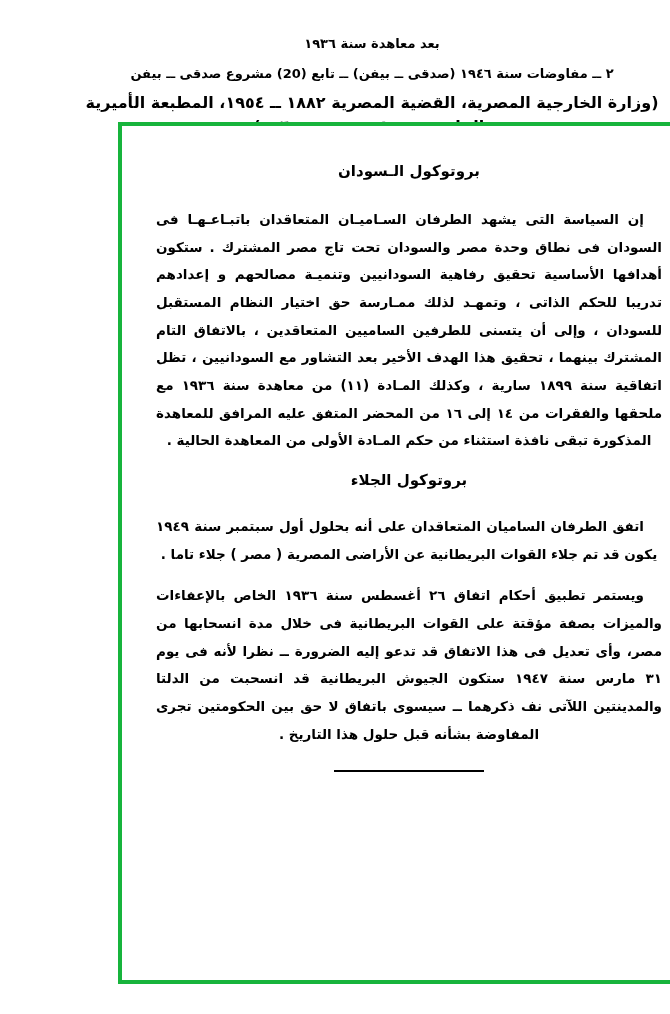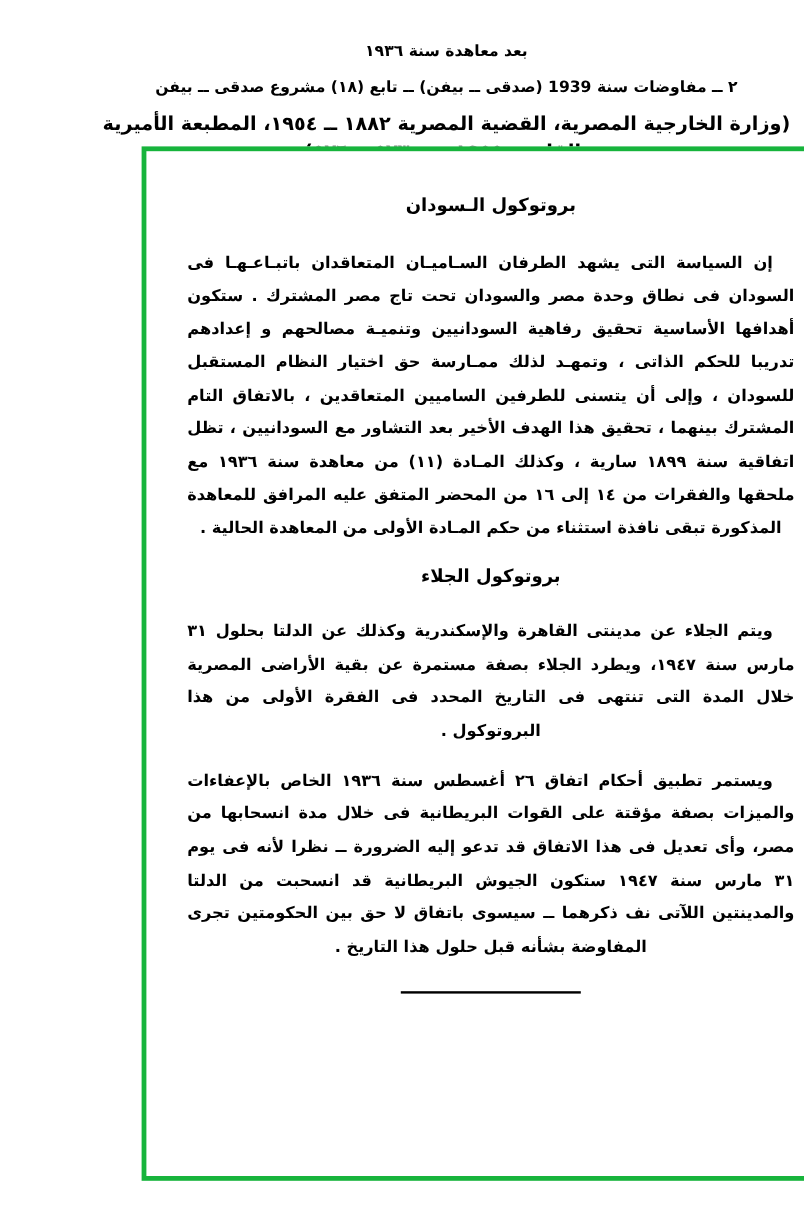--- a/index.html
+++ b/index.html
@@ -90,33 +90,33 @@
     margin: 22px auto 0 auto;
   }
 </style>
 </head>
 <body>
 
 <div class="page">
 
   <div class="header">
     <div class="h-line h1">بعد معاهدة سنة ١٩٣٦</div>
-    <div class="h-line h2">٢ ــ مفاوضات سنة 1939 (صدقى ــ بيفن) ــ تابع (١٨) مشروع صدقى ــ بيفن</div>
+    <div class="h-line h2">٢ ــ مفاوضات سنة ١٩٤٦ (صدقى ــ بيفن) ــ تابع (20) مشروع صدقى ــ بيفن</div>
     <div class="h-line h3">(وزارة الخارجية المصرية، القضية المصرية ١٨٨٢ ــ ١٩٥٤، المطبعة الأميرية بالقاهرة ١٩٥٥، ص ٥٢٣ ــ ٥٢٦)</div>
   </div>
 
   <div class="frame">
     <div class="frame-inner">
 
       <div class="doc-title">بروتوكول الـسودان</div>
 
       <p class="para first">إن السياسة التى يشهد الطرفان السـاميـان المتعاقدان باتبـاعـهـا فى السودان فى نطاق وحدة مصر والسودان تحت تاج مصر المشترك . ستكون أهدافها الأساسية تحقيق رفاهية السودانيين وتنميـة مصالحهم و إعدادهم تدريبا للحكم الذاتى ، وتمهـد لذلك ممـارسة حق اختيار النظام المستقبل للسودان ، وإلى أن يتسنى للطرفين الساميين المتعاقدين ، بالاتفاق التام المشترك بينهما ، تحقيق هذا الهدف الأخير بعد التشاور مع السودانيين ، تظل اتفاقية سنة ١٨٩٩ سارية ، وكذلك المـادة (١١) من معاهدة سنة ١٩٣٦ مع ملحقها والفقرات من ١٤ إلى ١٦ من المحضر المتفق عليه المرافق للمعاهدة المذكورة تبقى نافذة استثناء من حكم المـادة الأولى من المعاهدة الحالية .</p>
 
       <div class="doc-title second">بروتوكول الجلاء</div>
 
-      <p class="para first tight">ويتم الجلاء عن مدينتى القاهرة والإسكندرية وكذلك عن الدلتا بحلول ٣١ مارس سنة ١٩٤٧، ويطرد الجلاء بصفة مستمرة عن بقية الأراضى المصرية خلال المدة التى تنتهى فى التاريخ المحدد فى الفقرة الأولى من هذا البروتوكول .</p>
+      <p class="para first tight">اتفق الطرفان الساميان المتعاقدان على أنه بحلول أول سبتمبر سنة ١٩٤٩ يكون قد تم جلاء القوات البريطانية عن الأراضى المصرية ( مصر ) جلاء تاما .</p>
       <p class="para first tight">ويستمر تطبيق أحكام اتفاق ٢٦ أغسطس سنة ١٩٣٦ الخاص بالإعفاءات والميزات بصفة مؤقتة على القوات البريطانية فى خلال مدة انسحابها من مصر، وأى تعديل فى هذا الاتفاق قد تدعو إليه الضرورة ــ نظرا لأنه فى يوم ٣١ مارس سنة ١٩٤٧ ستكون الجيوش البريطانية قد انسحبت من الدلتا والمدينتين اللآتى نف ذكرهما ــ سيسوى باتفاق لا حق بين الحكومتين تجرى المفاوضة بشأنه قبل حلول هذا التاريخ .</p>
 
       <div class="rule"></div>
     </div>
   </div>
 
 </div>
 
 </body></html>

